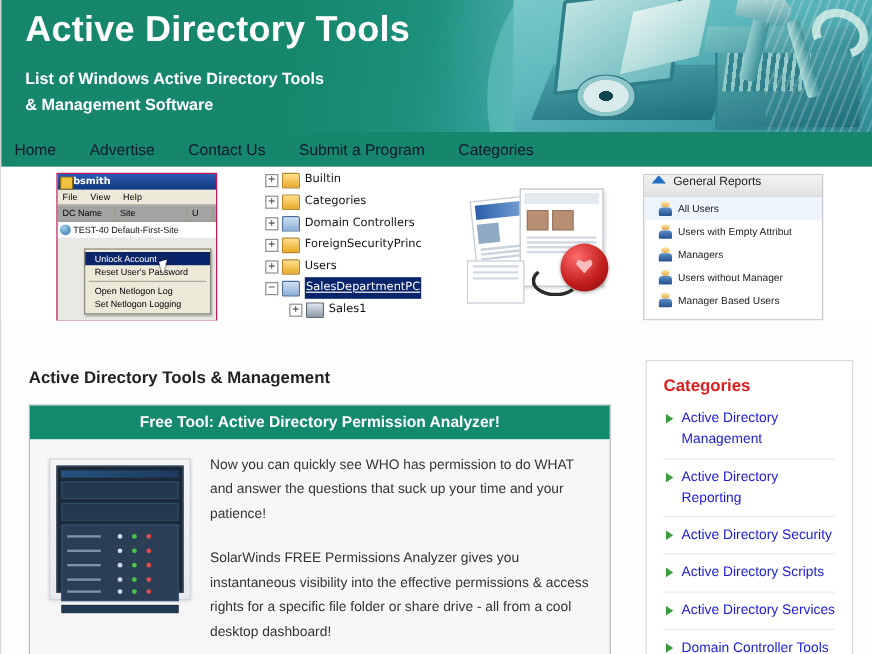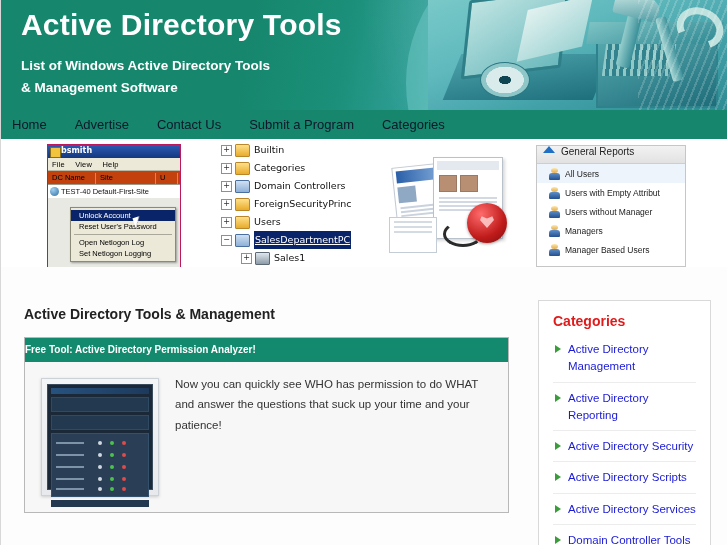--- a/index.html
+++ b/index.html
@@ -94,21 +94,21 @@
 
   
   .shot1{left:46px;top:5px;width:132px;height:122px;border:1px solid #be185d;background:#e9e9e4;}
   .s1-title{height:13px;background:linear-gradient(180deg,#2c5bb3,#12387f);
     color:#fff;font-size:8px;font-weight:bold;padding:1px 0 0 13px;box-sizing:border-box;
     font-family:"DejaVu Sans",sans-serif;position:relative;}
   .s1-title .ico{position:absolute;left:2px;top:2px;width:9px;height:9px;background:#f2c33c;border:1px solid #8a6d15;border-radius:1px;}
   .s1-menu{height:13px;background:#ece9d8;border-bottom:1px solid #b9b7a5;
     font-size:7.5px;color:#000;padding:2px 0 0 4px;box-sizing:border-box;letter-spacing:.2px;}
   .s1-menu span{margin-right:8px;}
-  .s1-cols{height:14px;background:#c2410c;border-bottom:1px solid #9c9a8a;display:flex;font-size:7.5px;padding-top:2px;box-sizing:border-box;}
+  .s1-cols{height:14px;background:#a3a3a3;border-bottom:1px solid #9c9a8a;display:flex;font-size:7.5px;padding-top:2px;box-sizing:border-box;}
   .s1-cols i{font-style:normal;border-right:1px solid #9c9a8a;padding-left:4px;box-sizing:border-box;}
   .s1-row{height:13px;background:#fff;font-size:7.5px;padding:2px 0 0 13px;box-sizing:border-box;position:relative;color:#111;}
   .s1-row .uico{position:absolute;left:2px;top:2px;width:9px;height:9px;border-radius:50%;
     background:radial-gradient(circle at 35% 30%,#9fd1ef,#2f6da4);}
   .s1-ctx{position:absolute;left:22px;top:62px;width:104px;background:#ece9d8;border:1px solid #8b8977;
     box-shadow:1px 1px 2px rgba(0,0,0,.35);font-size:7.5px;padding:2px 0;}
   .s1-ctx div{padding:1px 4px 1px 8px;white-space:nowrap;color:#000;}
   .s1-ctx div.sel{background:#0a246a;color:#fff;}
   .s1-ctx hr{border:0;border-top:1px solid #aaa89a;margin:2px 3px;}
   .s1-cursor{position:absolute;left:86px;top:72px;width:0;height:0;
@@ -169,22 +169,22 @@
 
   
   .content{position:absolute;left:0;top:267px;width:727px;height:278px;padding-left:27px;}
   .page-title{position:absolute;left:23px;top:39px;margin:0;font-size:14px;font-weight:bold;color:#222;}
 
   .promo{
     position:absolute;left:23px;top:70px;width:485px;
     border:1px solid #b8b8b8;background:#f7f7f7;box-sizing:border-box;
   }
   .promo-head{
-    background:#138a6e;color:#ffffff;
-    font-size:10px;font-weight:bold;padding:6px 0 7px;
+    background:#138a6e;color:#ffffff;text-align:center;
+    font-size:13px;font-weight:bold;padding:6px 0 7px;
   }
   .promo-body{display:flex;padding:12px 14px 16px 16px;}
   .promo-thumb{
     flex:none;width:118px;height:118px;margin-right:16px;margin-top:4px;
     background:linear-gradient(180deg,#f4f5f7,#e7e9ec);
     border:1px solid #cdd2d8;padding:5px;box-sizing:border-box;
     box-shadow:0 1px 3px rgba(0,0,0,.18);
   }
   .dash{width:100%;height:100%;background:#1b2838;border:1px solid #3b4b5e;box-sizing:border-box;padding:3px;}
   .dash .tb{height:6px;background:linear-gradient(90deg,#27527f,#1d3a5c);margin-bottom:3px;}
@@ -364,25 +364,25 @@
       <div class="gr-item sel">
         <span class="u"></span>
         <span>All Users</span>
       </div>
       <div class="gr-item">
         <span class="u"></span>
         <span>Users with Empty Attribut</span>
       </div>
       <div class="gr-item">
         <span class="u"></span>
-        <span>Users without Manager</span>
+        <span>Managers</span>
       </div>
       <div class="gr-item">
         <span class="u"></span>
-        <span>Managers</span>
+        <span>Users without Manager</span>
       </div>
       <div class="gr-item">
         <span class="u"></span>
         <span>Manager Based Users</span>
       </div>
     </div>
 
   </div>
 
   <div class="content">
@@ -417,20 +417,21 @@
               <i style="top:54px"></i>
                 <u style="left:46px;top:53px;background:#cfd8e2"></u>
                 <u style="left:58px;top:53px;background:#4cc24c"></u>
                 <u style="left:70px;top:53px;background:#e04b4b"></u>
             </div>
             <div class="ft"></div>
           </div>
         </div>
         <div class="promo-text">
           <p>Now you can quickly see WHO has permission to do WHAT and answer the questions that suck up your time and your patience!</p>
+          <p>SolarWinds FREE Permissions Analyzer gives you instantaneous visibility into the effective permissions &amp; access rights for a specific file folder or share drive - all from a cool desktop dashboard!</p>
         </div>
       </div>
     </div>
 
     <aside class="sidebar">
       <h3 class="sb-title">Categories</h3>
 
       <div class="sb-item">
         <span class="sb-arrow"></span>
         <a class="sb-link" href="#">Active Directory Management</a>

